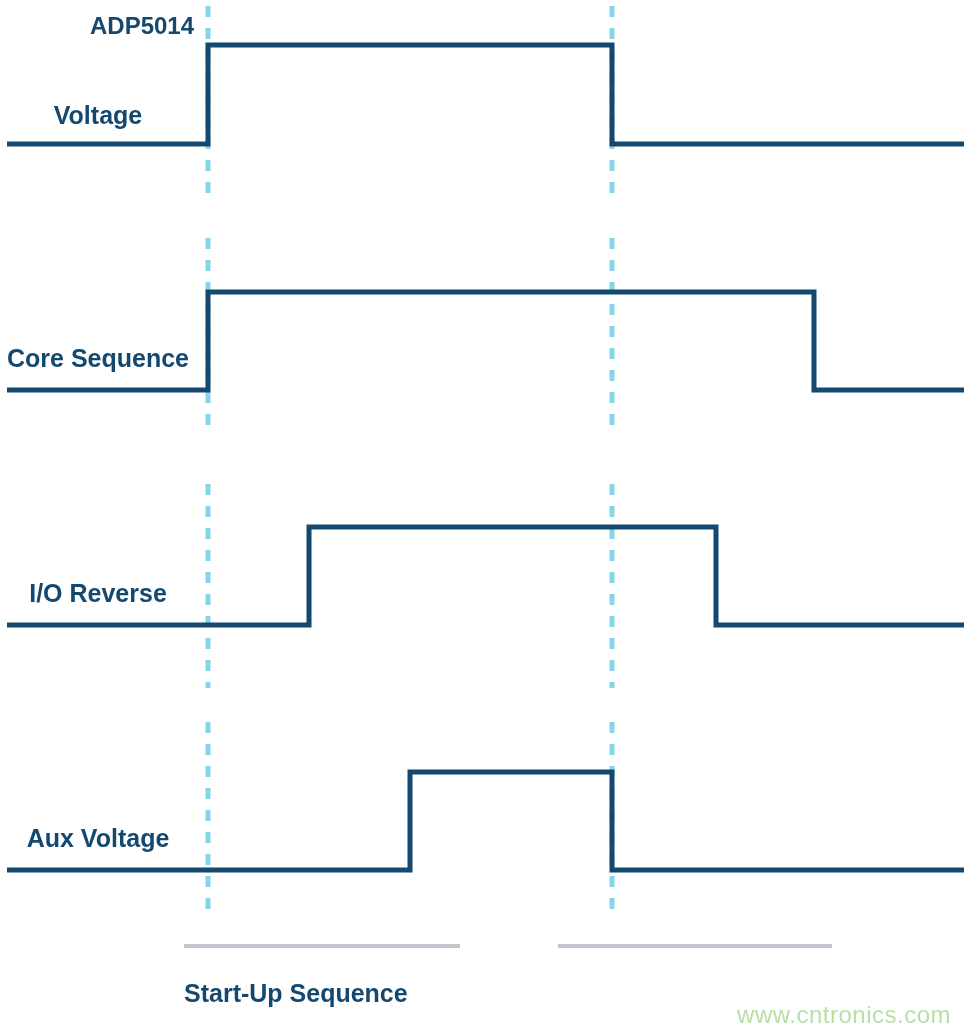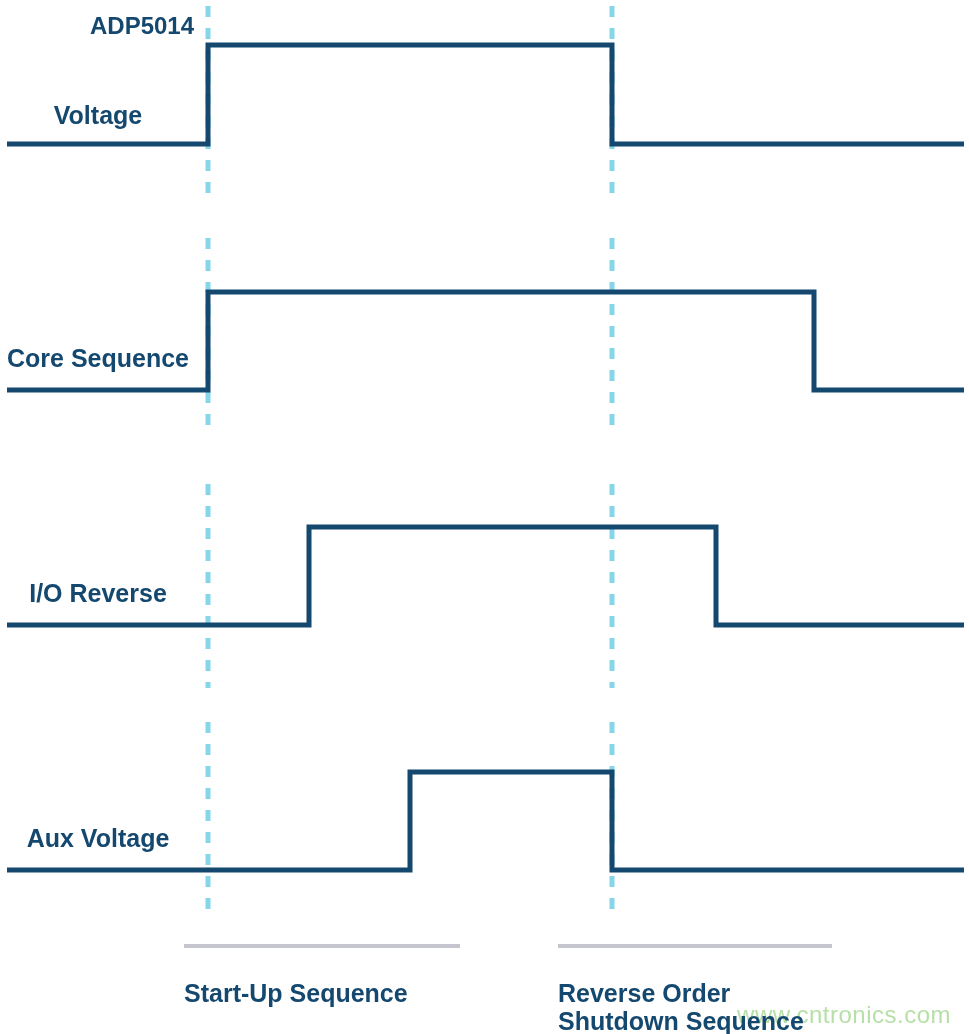--- a/index.html
+++ b/index.html
@@ -52,20 +52,16 @@
 
   <div class="sig-label chip-title">ADP5014</div>
 
   <div class="sig-label lbl-row1">Voltage</div>
   <div class="sig-label lbl-row2">Core Sequence</div>
   <div class="sig-label lbl-row3">I/O Reverse</div>
   <div class="sig-label lbl-row4">Aux Voltage</div>
 
   <div class="seq-label seq-startup">Start-Up Sequence</div>
 
-  <div class="seq-label seq-shutdown">
-    <div>Reverse Order</div>
-    <div>Shutdown Sequence</div>
-  </div>
 
   <div class="watermark">www.cntronics.com</div>
 
 </div>
 
 </body></html>

